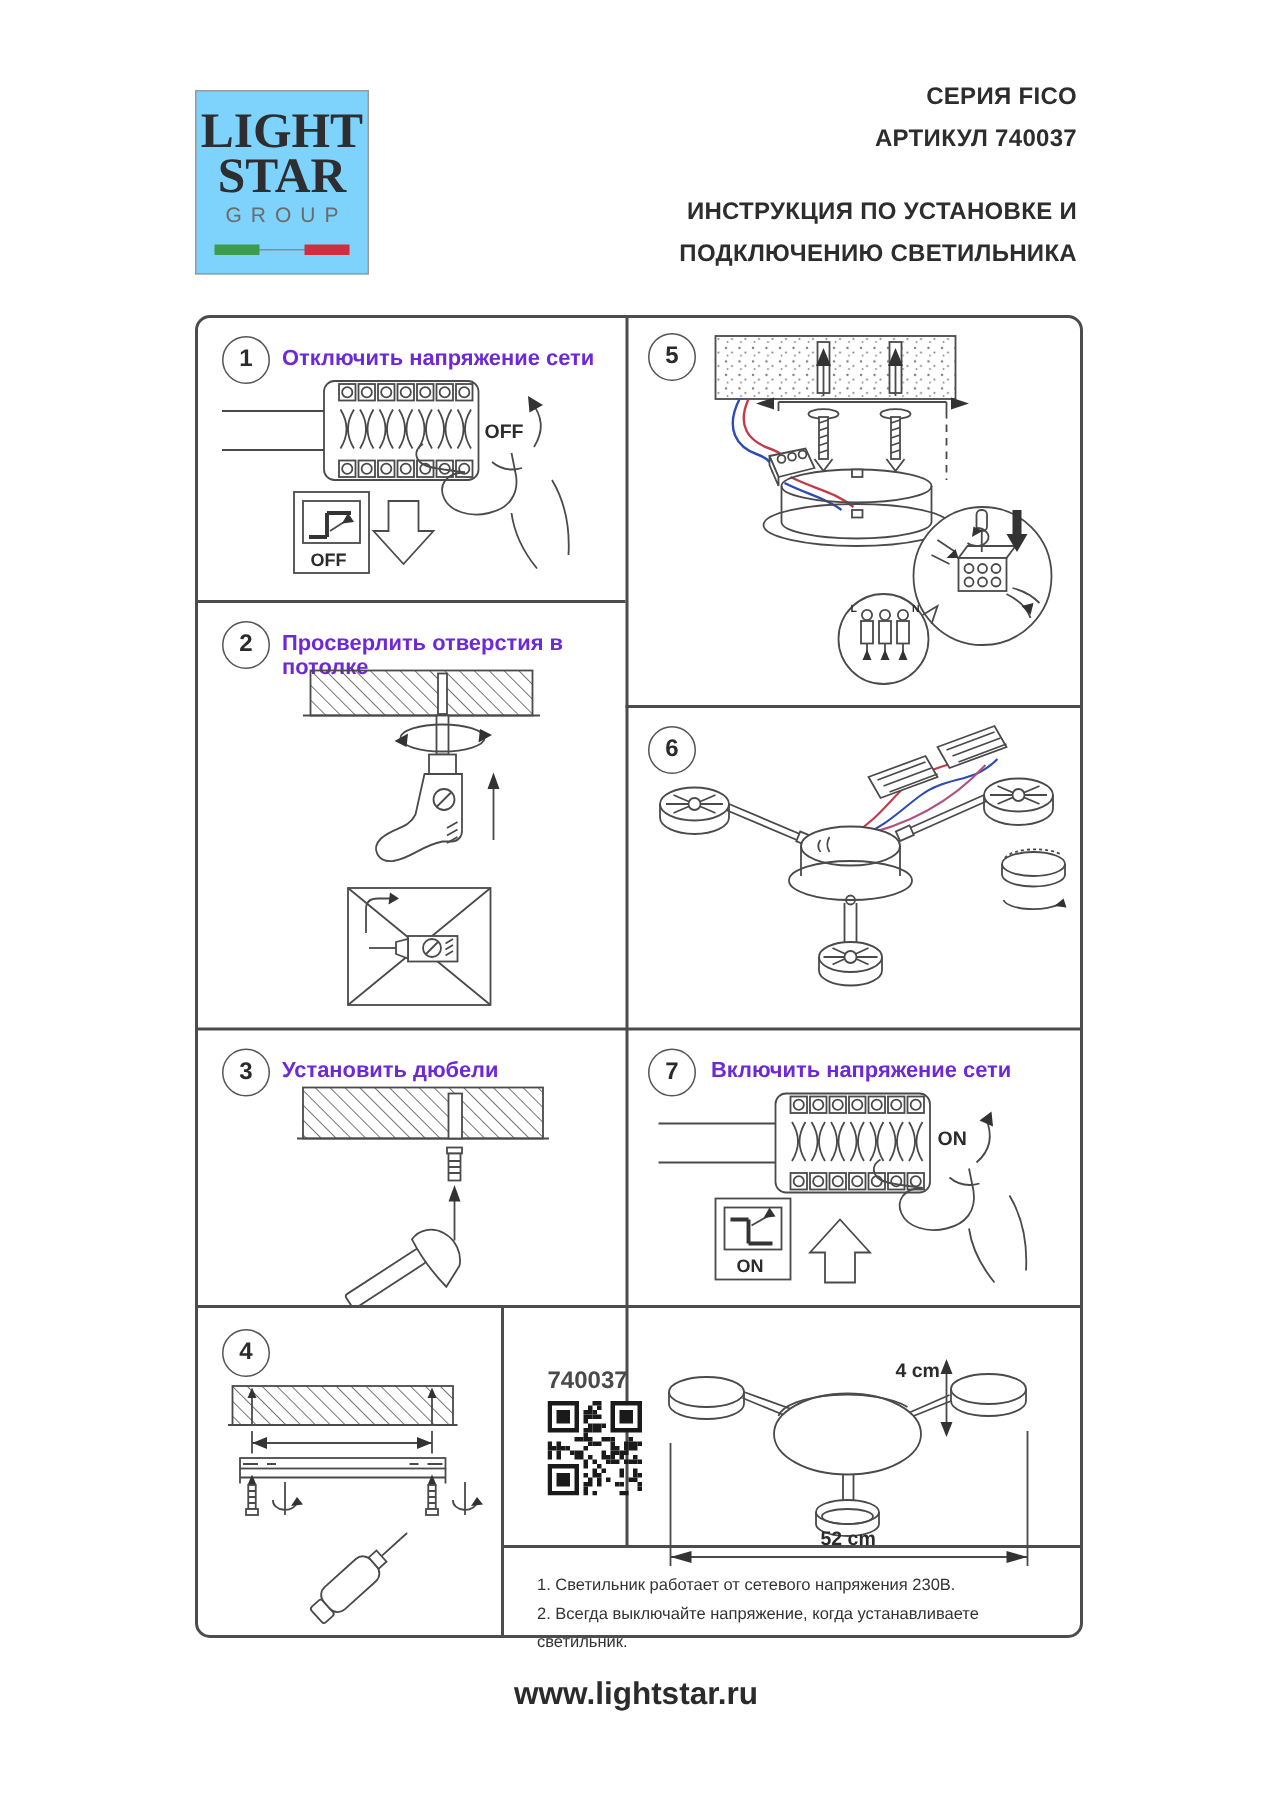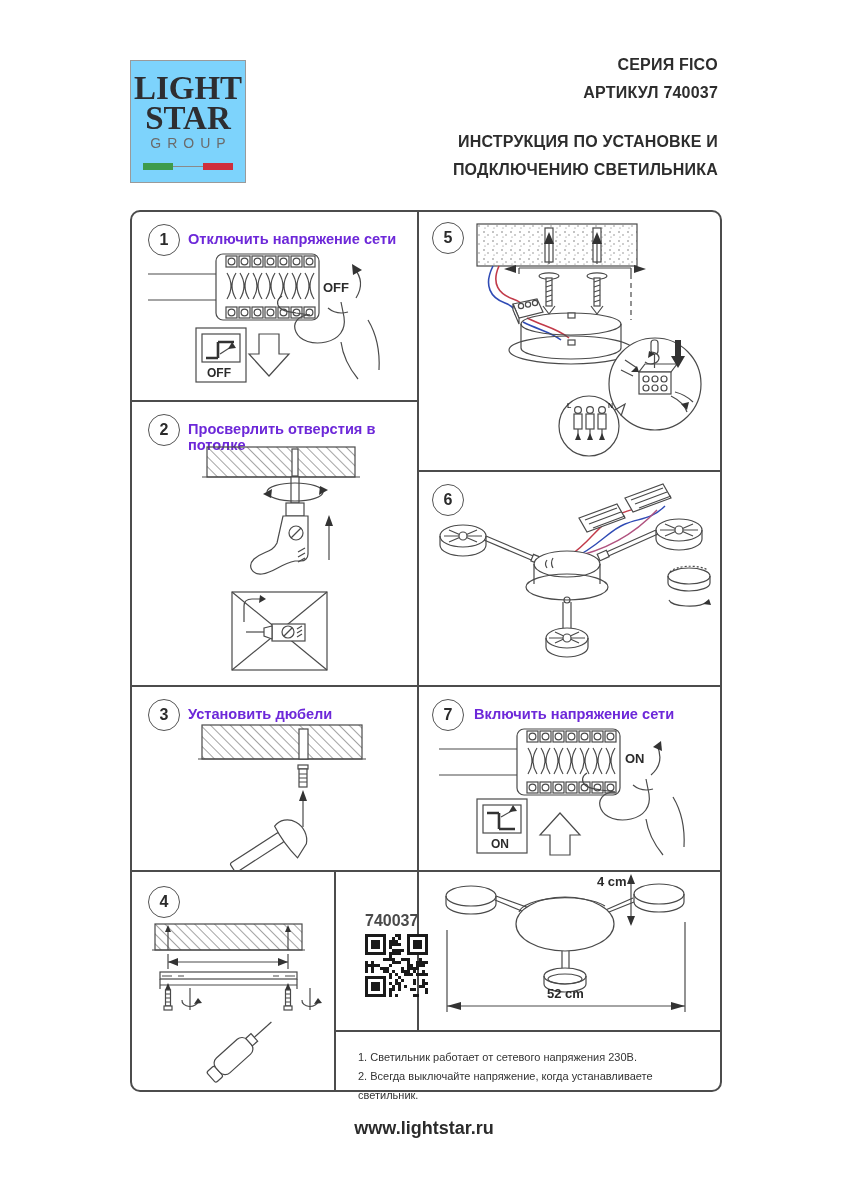--- a/index.html
+++ b/index.html
@@ -33,21 +33,21 @@
   svg{position:absolute;left:0;top:0;}
   svg .ln{stroke:#4a4a4a;stroke-width:1.2;fill:none;}
   svg .lnf{stroke:#4a4a4a;stroke-width:1.2;fill:#ffffff;}
   svg .thick{stroke:#333;stroke-width:2.6;fill:none;}
   svg .blk{fill:#333;stroke:none;}
   svg text{font-family:"Liberation Sans",sans-serif;font-weight:700;fill:#2b2b2b;}
 
   #qr-label{position:absolute;font-weight:700;font-size:16px;color:#4a4a4a;}
   #notes{position:absolute;font-size:11px;color:#333;line-height:19px;}
   #footer{position:absolute;left:0;top:1118px;width:100%;text-align:center;
-          font-weight:700;font-size:18px;color:#2b2b2b;}
+          font-weight:700;font-size:21px;color:#2b2b2b;}
 </style>
 </head>
 <body>
 
 <div id="page">
 
   <div id="logo-box">
     <div class="logo-word first">LIGHT</div>
     <div class="logo-word">STAR</div>
     <div class="logo-group">GROUP</div>
@@ -610,21 +610,21 @@
           <rect class="ln" x="64" y="118" width="38" height="28"></rect>
           <path class="thick" d="M68,126 h12 M80,126 v16 M80,142 h16"></path>
           <path class="ln" d="M82,130 l14,-8"></path>
             <polygon class="blk" points="94,118 98,124 90,125"></polygon>
           <text x="72" y="161" font-size="12">ON</text>
         </g>
         <path class="ln" d="M131,168 h20 v-20 h10 l-20,-22 -20,22 h10 z"></path>
       </svg>
     </div>
 
-    <div class="panel" style="left:287px;top:648px;width:245px;height:158px;">
+    <div class="panel" style="left:287px;top:680px;width:245px;height:158px;">
       <svg width="301" height="158" viewBox="0 0 301 158">
         <g>
             <ellipse class="lnf" cx="52" cy="36" rx="25" ry="10"></ellipse>
             <path class="ln" d="M27,36 v8 M77,36 v8 M27,44 a25,10 0 0 0 50,0"></path>
           </g>
         <g>
             <ellipse class="lnf" cx="240" cy="34" rx="25" ry="10"></ellipse>
             <path class="ln" d="M215,34 v8 M265,34 v8 M215,42 a25,10 0 0 0 50,0"></path>
           </g>
         <path class="ln" d="M76,40 l34,14 M77,36 l36,13 M214,38 l-32,14 M215,42 l-30,12"></path>

